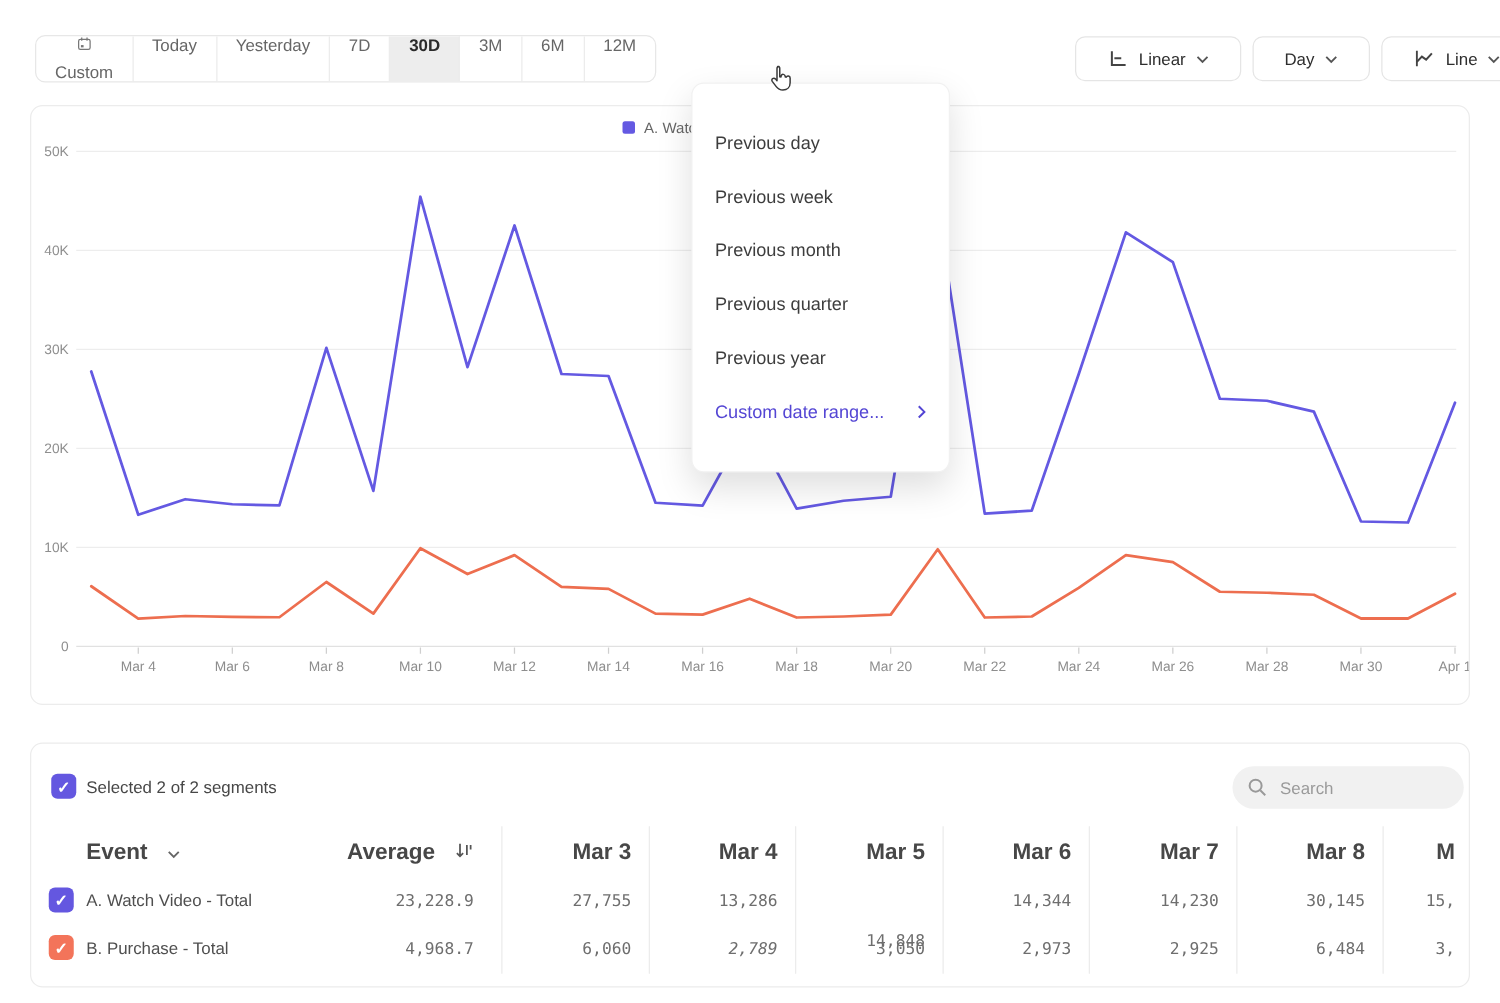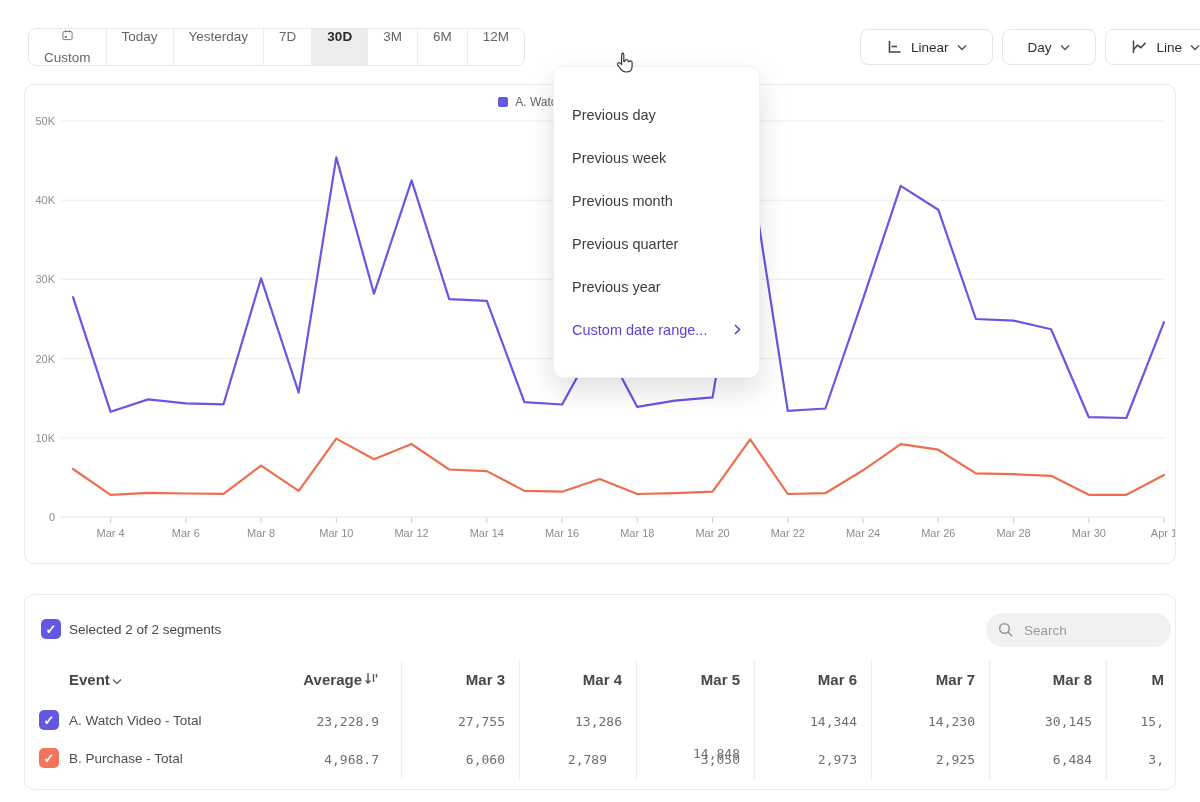--- a/index.html
+++ b/index.html
@@ -45,22 +45,22 @@
   .cursor{position:absolute;left:612px;top:50px;z-index:40;pointer-events:none;}
   
   .cb{position:absolute;width:20px;height:20px;border-radius:5px;display:flex;align-items:center;
       justify-content:center;color:#fff;font-size:13px;font-weight:bold;cursor:pointer;}
   .sel-label{position:absolute;left:44px;top:27px;font-size:13.5px;color:#474747;}
   .search{position:absolute;left:961px;top:18px;width:185px;height:34px;background:#f1f1f1;border-radius:17px;
           display:flex;align-items:center;padding:0 12px;gap:8px;box-sizing:border-box;}
   .search input{border:none;background:transparent;outline:none;font-size:13.5px;color:#555;width:130px;
                 font-family:"Liberation Sans",sans-serif;}
   .search input::placeholder{color:#9a9a9a;}
-  .th{position:absolute;top:76px;font-size:15px;font-weight:bold;color:#474747;display:flex;
-      align-items:center;gap:2px;white-space:nowrap;cursor:pointer;}
+  .th{position:absolute;top:76px;font-size:18px;font-weight:bold;color:#474747;display:flex;
+      align-items:center;gap:16px;white-space:nowrap;cursor:pointer;}
   .row-label{position:absolute;font-size:13.5px;color:#4f4f4f;white-space:nowrap;}
   .td-num{position:absolute;font-family:"DejaVu Sans Mono",monospace;font-size:13px;color:#6e6e6e;white-space:nowrap;}
   .sep{position:absolute;width:1px;background:#ececec;top:66px;height:118px;}
 </style>
 </head>
 <body>
 
 <div class="page">
 
   <div class="seg">
@@ -265,21 +265,21 @@
         <div class="td-num" style="top: 119px; right: 553px;">13,286</div>
         <div class="td-num" style="top: 119px; right: 435px; margin-top: 32px;">14,848</div>
         <div class="td-num" style="top: 119px; right: 318px;">14,344</div>
         <div class="td-num" style="top: 119px; right: 200px;">14,230</div>
         <div class="td-num" style="top: 119px; right: 83px;">30,145</div>
         <div class="td-num" style="top: 119px; right: 11px;">15,</div>
         <div class="cb" style="left: 14px; top: 153px; background: rgb(243, 116, 90);">✓</div>
         <div class="row-label" style="left: 44px; top: 156px;">B. Purchase - Total</div>
         <div class="td-num" style="top: 157px; right: 796px;">4,968.7</div>
         <div class="td-num" style="top: 157px; right: 670px;">6,060</div>
-        <div class="td-num" style="top: 157px; right: 568px;">2,789</div>
+        <div class="td-num" style="top: 157px; right: 553px; font-style: italic;">2,789</div>
         <div class="td-num" style="top: 157px; right: 435px;">3,050</div>
         <div class="td-num" style="top: 157px; right: 318px;">2,973</div>
         <div class="td-num" style="top: 157px; right: 200px;">2,925</div>
         <div class="td-num" style="top: 157px; right: 83px;">6,484</div>
         <div class="td-num" style="top: 157px; right: 11px;">3,</div>
       </div>
   </div>
 
 </div>
 

